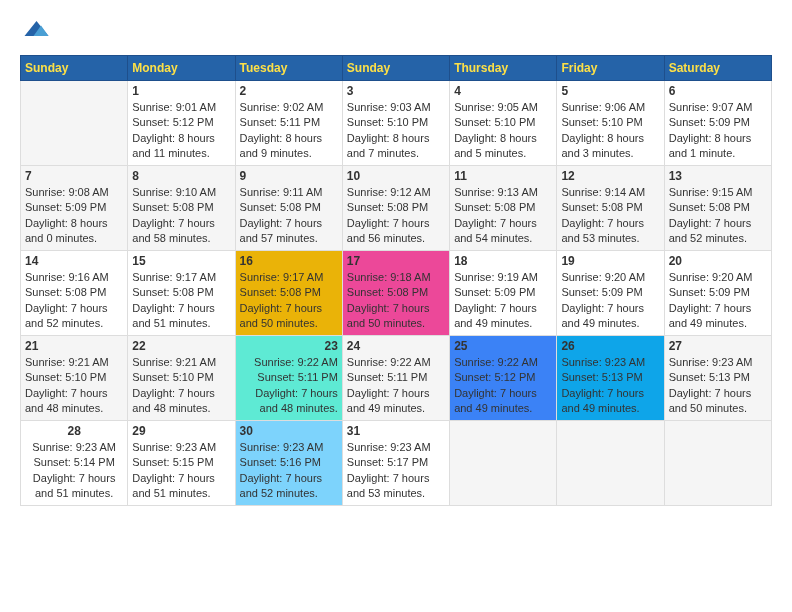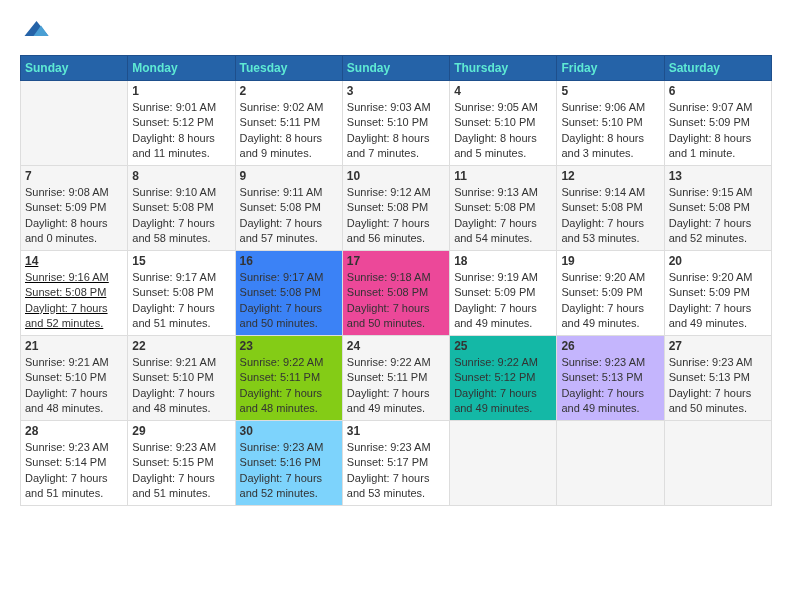--- a/index.html
+++ b/index.html
@@ -59,21 +59,21 @@
       font-size: 14px;
       color: #555;
     }
     .calendar {
       width: 100%;
       border-collapse: collapse;
       border: 1px solid #ccc;
     }
     .calendar th {
       background-color: #2563a8;
-      color: #5eead4;
+      color: #fde047;
       font-size: 12px;
       font-weight: bold;
       padding: 5px 4px;
       text-align: left;
       border: 1px solid #1e4f8c;
     }
     .calendar td {
       vertical-align: top;
       border: 1px solid #ddd;
       padding: 3px 4px;
@@ -190,29 +190,29 @@
           <td style="background-color: rgb(245, 245, 245);">
             <div class="day-number">12</div>
             <div class="day-info">Sunrise: 9:14 AM<br>Sunset: 5:08 PM<br>Daylight: 7 hours and 53 minutes.</div>
           </td>
           <td style="background-color: rgb(245, 245, 245);">
             <div class="day-number">13</div>
             <div class="day-info">Sunrise: 9:15 AM<br>Sunset: 5:08 PM<br>Daylight: 7 hours and 52 minutes.</div>
           </td>
         </tr>
         <tr>
-          <td style="background-color: rgb(255, 255, 255); text-decoration: underline;">
+          <td style="background-color: rgb(255, 255, 255);">
             <div class="day-number">14</div>
             <div class="day-info">Sunrise: 9:16 AM<br>Sunset: 5:08 PM<br>Daylight: 7 hours and 52 minutes.</div>
           </td>
           <td style="background-color: rgb(255, 255, 255);">
             <div class="day-number">15</div>
             <div class="day-info">Sunrise: 9:17 AM<br>Sunset: 5:08 PM<br>Daylight: 7 hours and 51 minutes.</div>
           </td>
-          <td style="background-color: #3b82f6;">
+          <td style="background-color: #eab308;">
             <div class="day-number">16</div>
             <div class="day-info">Sunrise: 9:17 AM<br>Sunset: 5:08 PM<br>Daylight: 7 hours and 50 minutes.</div>
           </td>
           <td style="background-color: #ec4899;">
             <div class="day-number">17</div>
             <div class="day-info">Sunrise: 9:18 AM<br>Sunset: 5:08 PM<br>Daylight: 7 hours and 50 minutes.</div>
           </td>
           <td style="background-color: rgb(255, 255, 255);">
             <div class="day-number">18</div>
             <div class="day-info">Sunrise: 9:19 AM<br>Sunset: 5:09 PM<br>Daylight: 7 hours and 49 minutes.</div>
@@ -228,43 +228,43 @@
         </tr>
         <tr>
           <td style="background-color: rgb(245, 245, 245);">
             <div class="day-number">21</div>
             <div class="day-info">Sunrise: 9:21 AM<br>Sunset: 5:10 PM<br>Daylight: 7 hours and 48 minutes.</div>
           </td>
           <td style="background-color: rgb(245, 245, 245);">
             <div class="day-number">22</div>
             <div class="day-info">Sunrise: 9:21 AM<br>Sunset: 5:10 PM<br>Daylight: 7 hours and 48 minutes.</div>
           </td>
-          <td style="background-color: #84cc16;">
+          <td style="background-color: #5eead4; text-align: right;">
             <div class="day-number">23</div>
             <div class="day-info">Sunrise: 9:22 AM<br>Sunset: 5:11 PM<br>Daylight: 7 hours and 48 minutes.</div>
           </td>
           <td style="background-color: rgb(245, 245, 245);">
             <div class="day-number">24</div>
             <div class="day-info">Sunrise: 9:22 AM<br>Sunset: 5:11 PM<br>Daylight: 7 hours and 49 minutes.</div>
           </td>
-          <td style="background-color: #14b8a6;">
+          <td style="background-color: #3b82f6;">
             <div class="day-number">25</div>
             <div class="day-info">Sunrise: 9:22 AM<br>Sunset: 5:12 PM<br>Daylight: 7 hours and 49 minutes.</div>
           </td>
-          <td style="background-color: #c4b5fd;">
+          <td style="background-color: #0ea5e9;">
             <div class="day-number">26</div>
             <div class="day-info">Sunrise: 9:23 AM<br>Sunset: 5:13 PM<br>Daylight: 7 hours and 49 minutes.</div>
           </td>
           <td style="background-color: rgb(245, 245, 245);">
             <div class="day-number">27</div>
             <div class="day-info">Sunrise: 9:23 AM<br>Sunset: 5:13 PM<br>Daylight: 7 hours and 50 minutes.</div>
           </td>
         </tr>
         <tr class="last-row">
-          <td style="background-color: rgb(255, 255, 255);">
+          <td style="background-color: rgb(255, 255, 255); text-align: center;">
             <div class="day-number">28</div>
             <div class="day-info">Sunrise: 9:23 AM<br>Sunset: 5:14 PM<br>Daylight: 7 hours and 51 minutes.</div>
           </td>
           <td style="background-color: rgb(255, 255, 255);">
             <div class="day-number">29</div>
             <div class="day-info">Sunrise: 9:23 AM<br>Sunset: 5:15 PM<br>Daylight: 7 hours and 51 minutes.</div>
           </td>
           <td style="background-color: #7dd3fc;">
             <div class="day-number">30</div>
             <div class="day-info">Sunrise: 9:23 AM<br>Sunset: 5:16 PM<br>Daylight: 7 hours and 52 minutes.</div>

